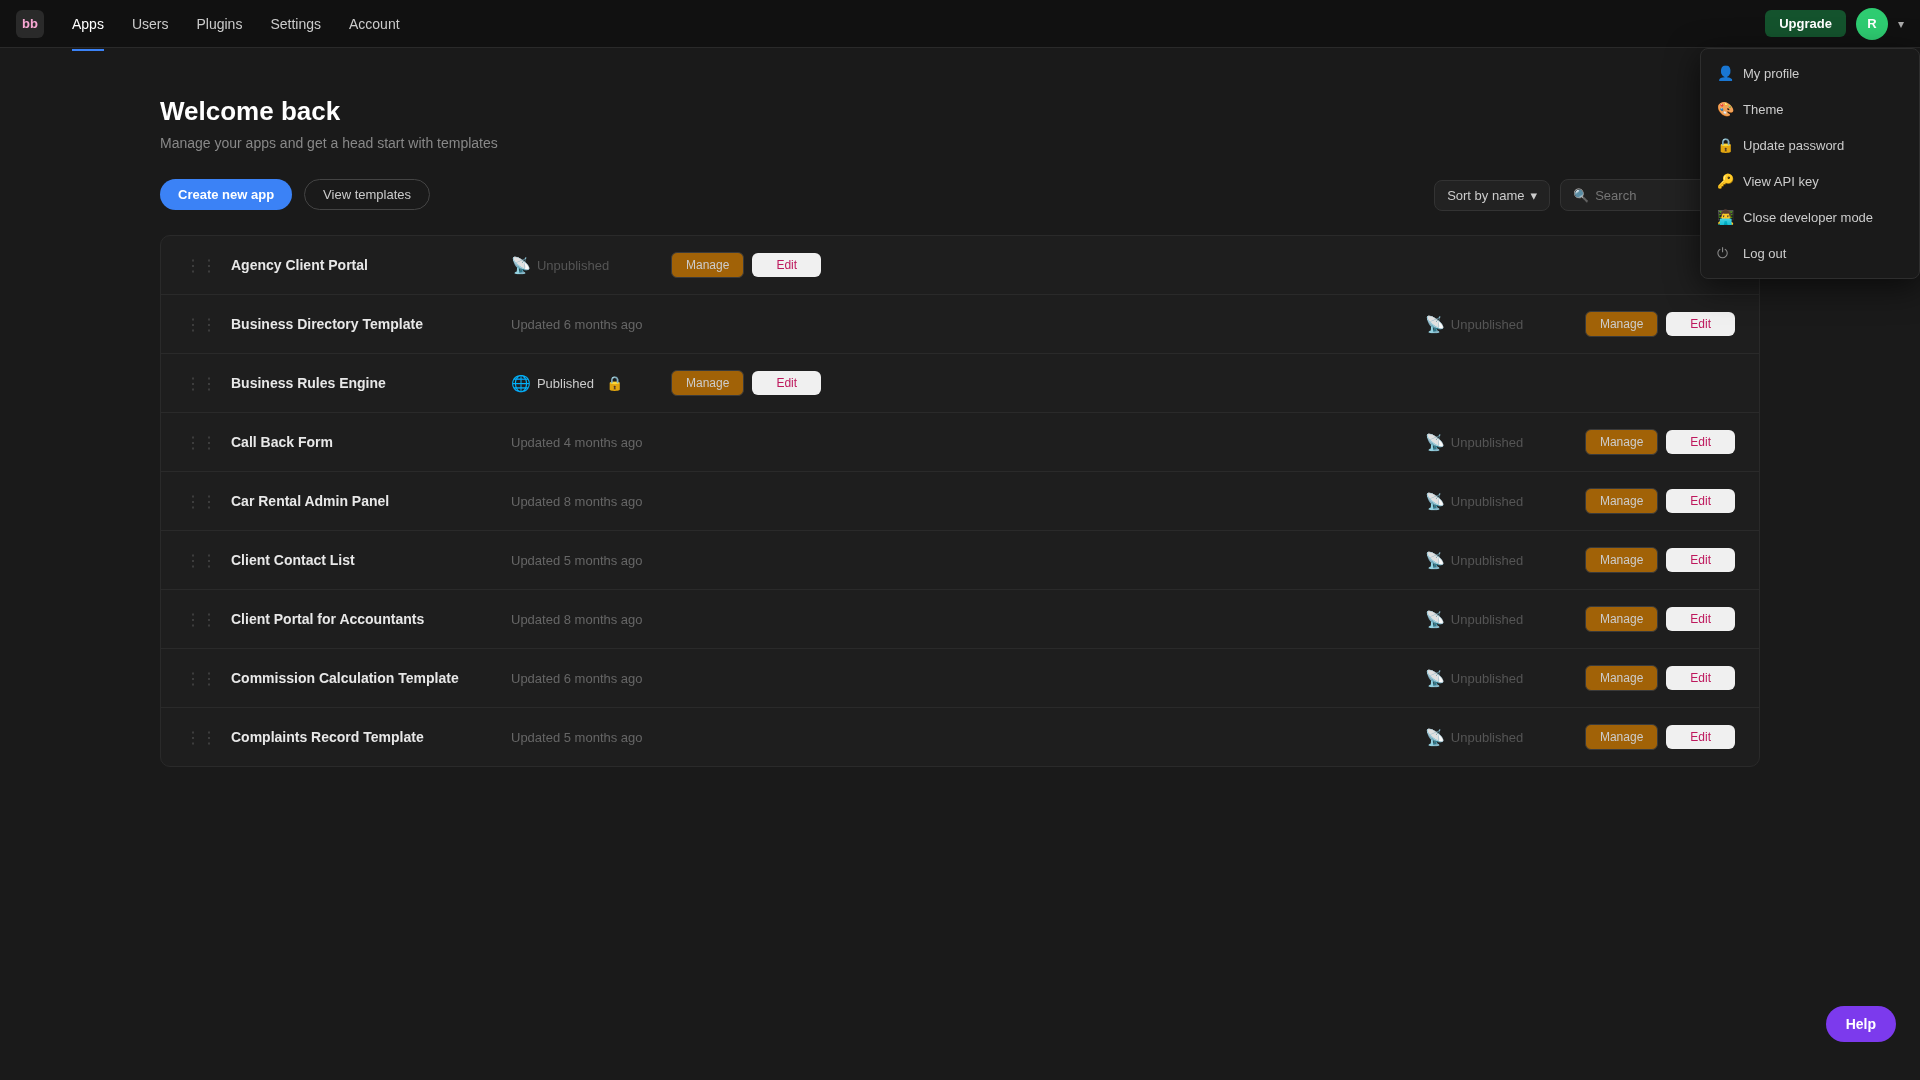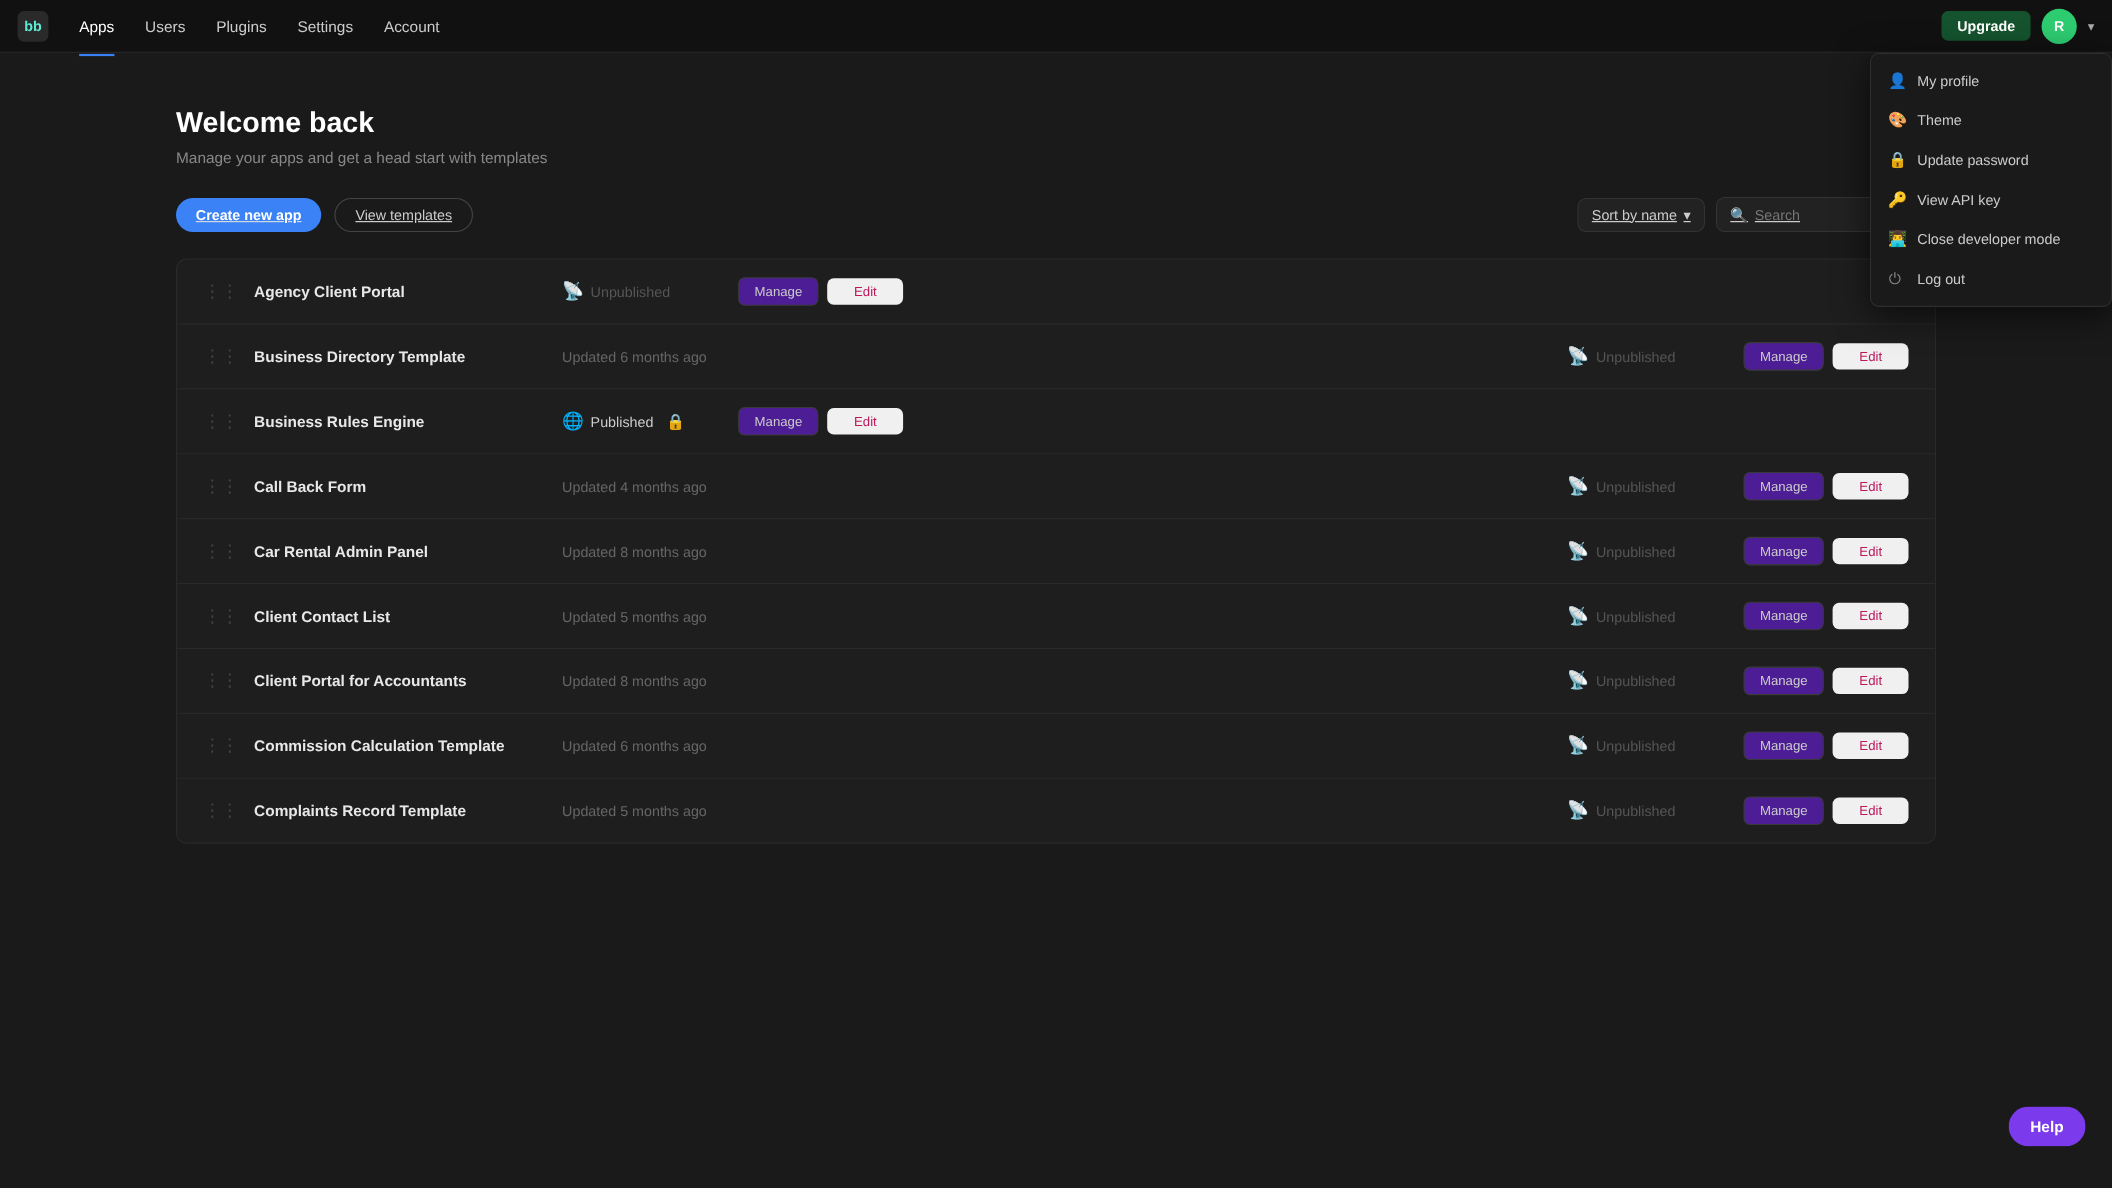--- a/index.html
+++ b/index.html
@@ -26,21 +26,21 @@
     .logo {
       width: 28px;
       height: 28px;
       background: #2a2a2a;
       border-radius: 6px;
       display: flex;
       align-items: center;
       justify-content: center;
       font-weight: 700;
       font-size: 13px;
-      color: #5eead4;
+      color: #f9a8d4;
       margin-right: 16px;
     }
     .nav-items {
       display: flex;
       gap: 4px;
     }
     .nav-item {
       padding: 6px 12px;
       border-radius: 4px;
       cursor: pointer;
@@ -106,24 +106,23 @@
       color: #fff;
       margin-bottom: 8px;
     }
     .page-subtitle {
       font-size: 14px;
       color: #888;
       margin-bottom: 28px;
     }
     .toolbar {
       display: flex;
-      align-items: flex-end;
+      align-items: flex-start;
       gap: 12px;
       margin-bottom: 24px;
-      text-decoration: underline;
     }
     .btn-primary {
       background: #3b82f6;
       color: #fff;
       border: none;
       border-radius: 20px;
       padding: 8px 18px;
       font-size: 13px;
       font-weight: 600;
       cursor: pointer;
@@ -227,21 +226,21 @@
       font-size: 14px;
       color: #666;
       margin-left: 6px;
     }
     .app-actions {
       display: flex;
       align-items: center;
       gap: 8px;
     }
     .btn-manage {
-      background: #4c1d95;
+      background: #a16207;
       color: #ccc;
       border: 1px solid #3a3a3a;
       border-radius: 6px;
       padding: 5px 14px;
       font-size: 12px;
       cursor: pointer;
     }
     .btn-edit {
       background: #f0f0f0;
       color: #be185d;

